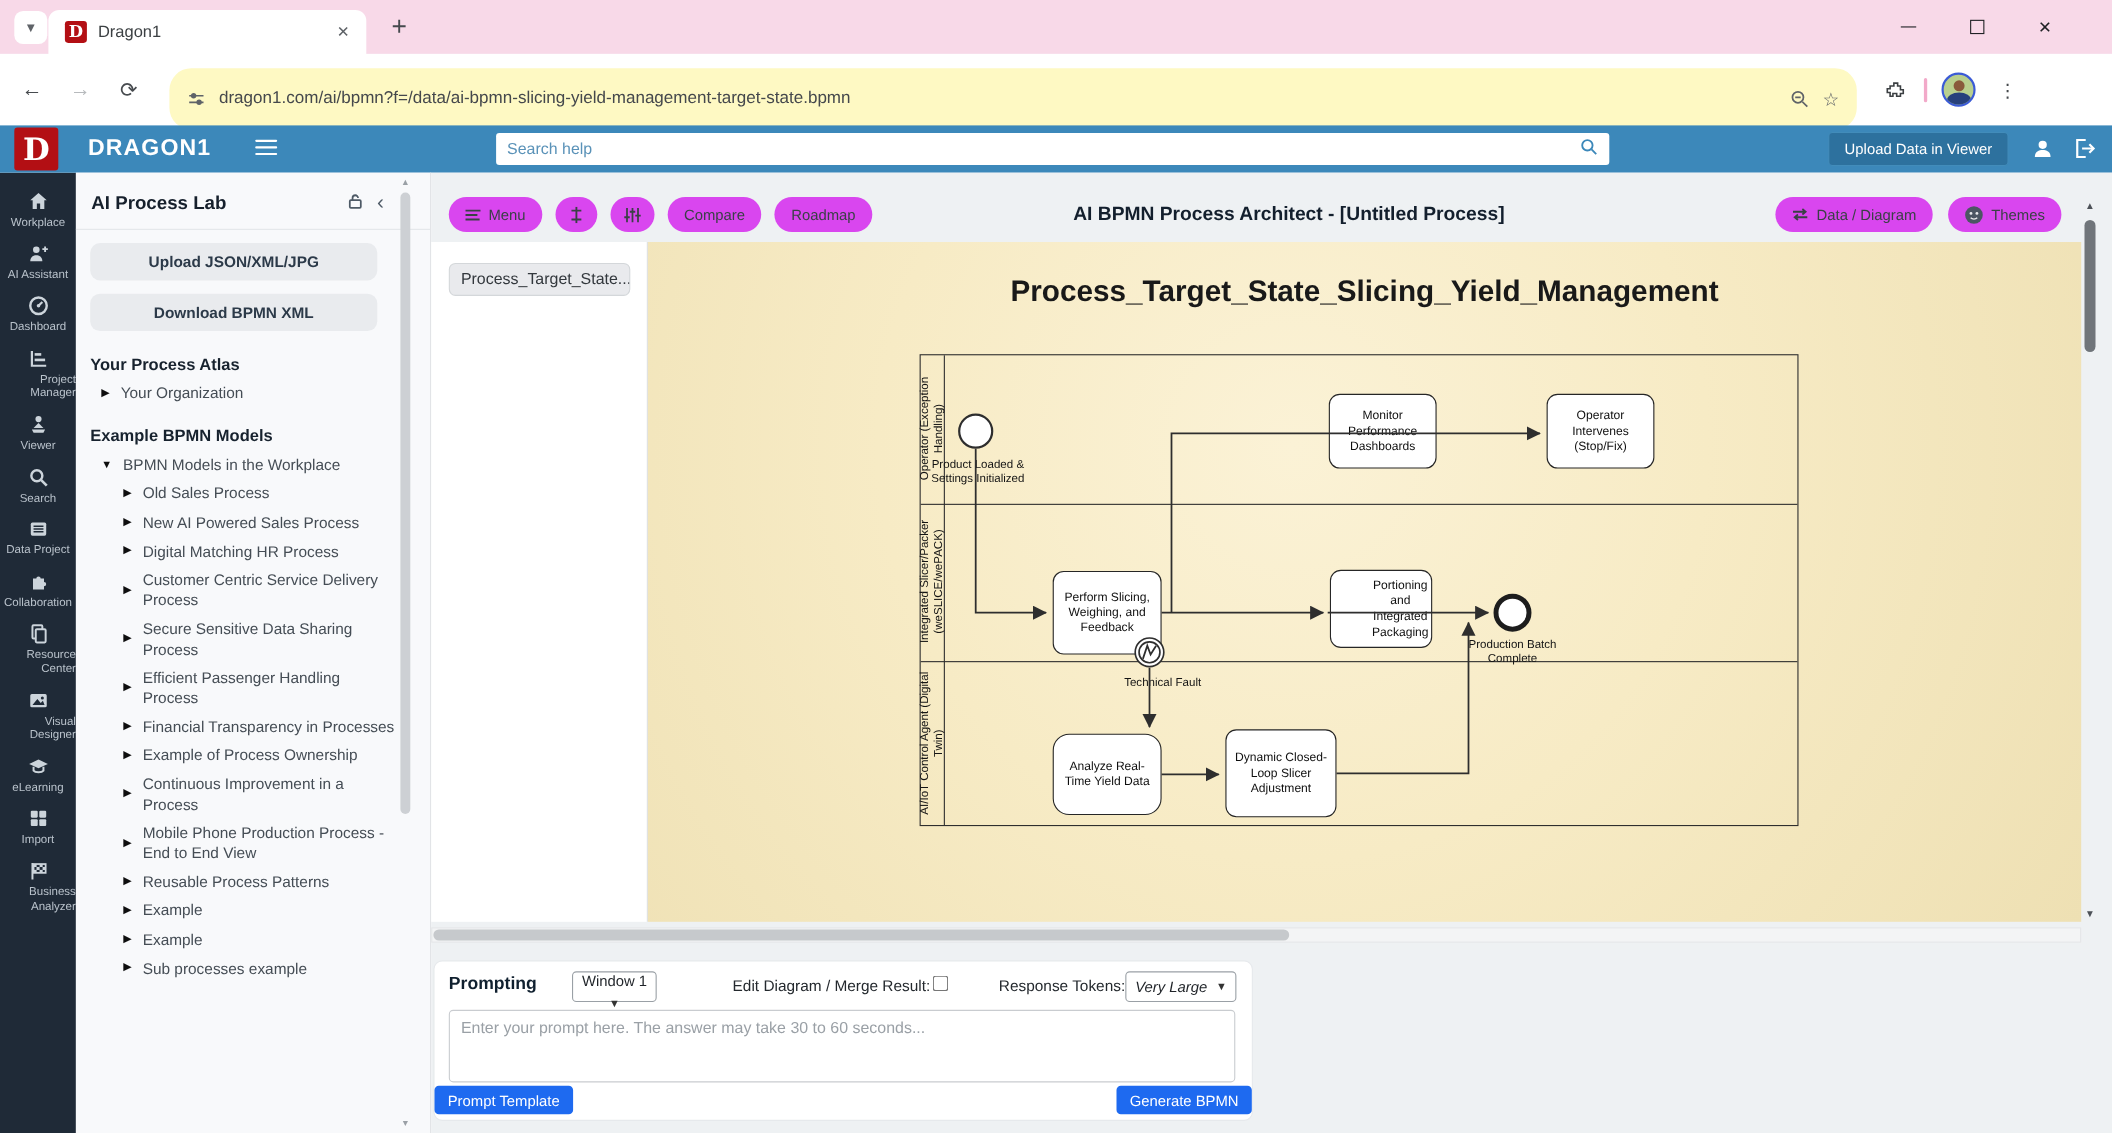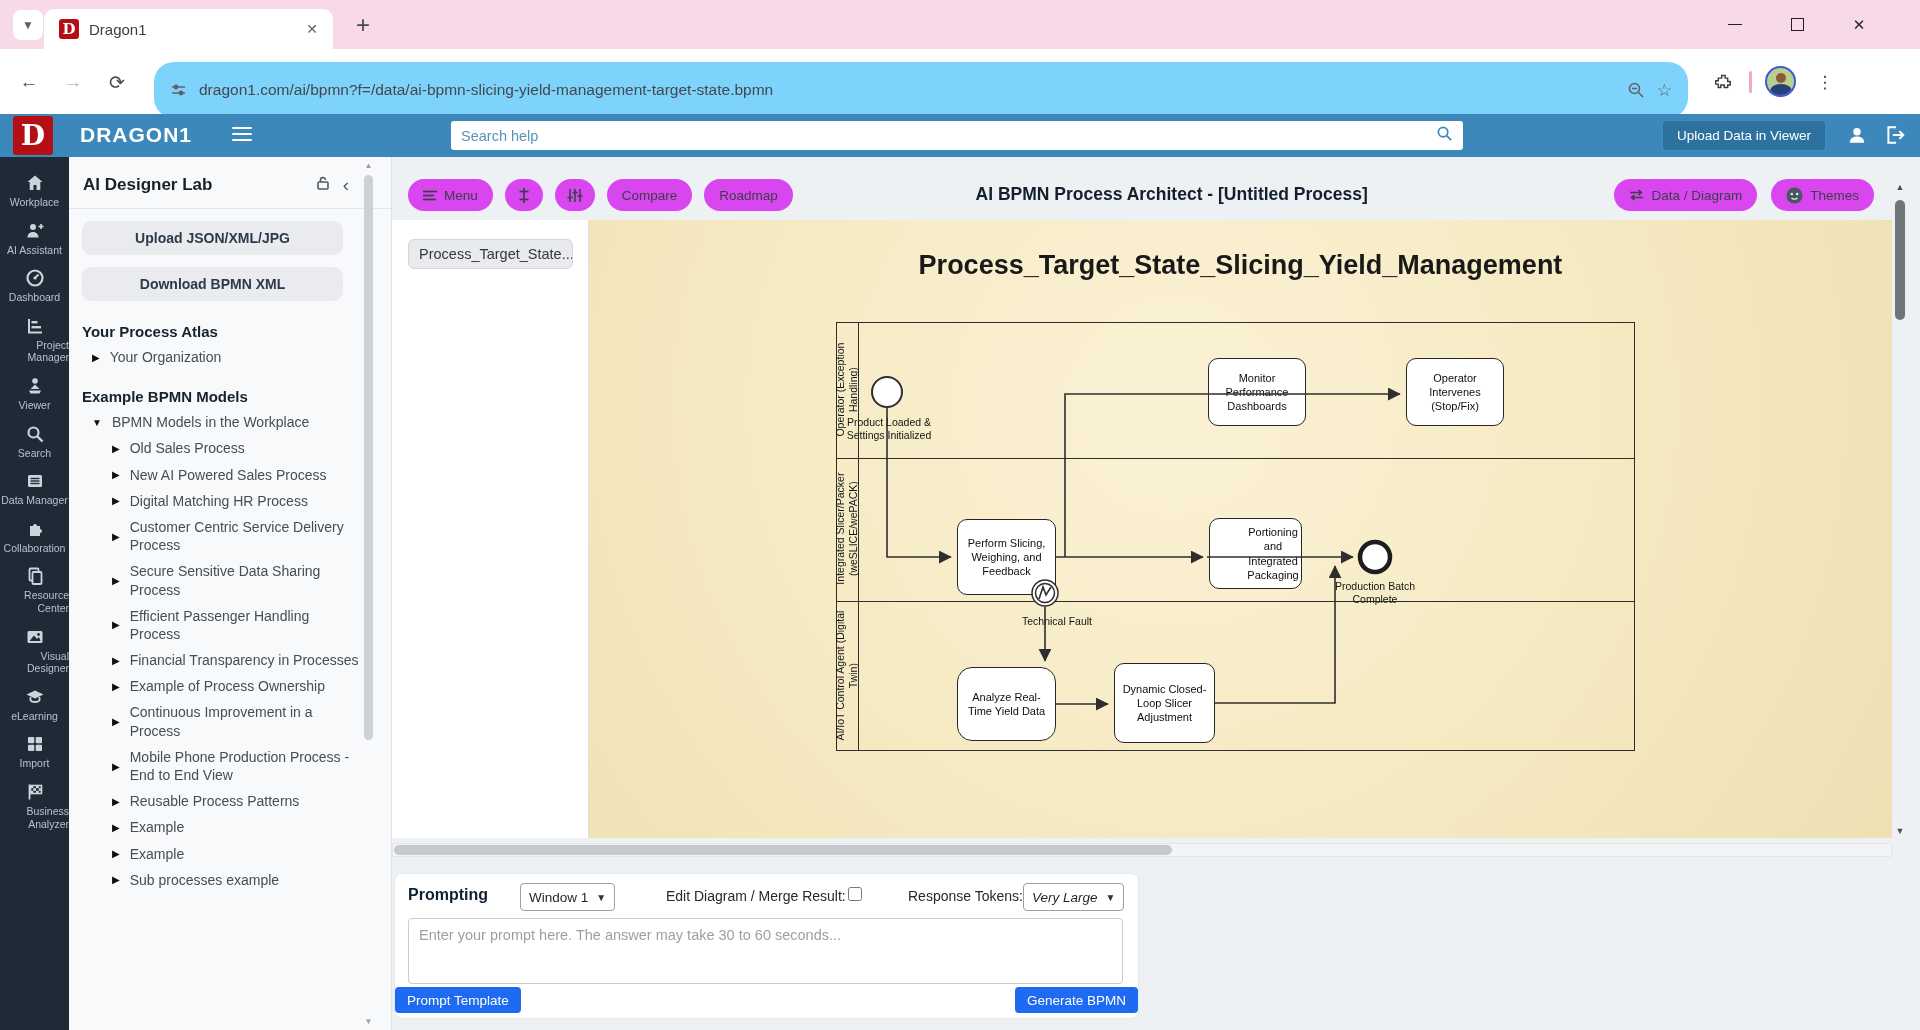--- a/index.html
+++ b/index.html
@@ -15,21 +15,21 @@
 .tab-close {color:#5f6368; font-size:14px; width:22px; height:22px; line-height:22px; text-align:center; border-radius:50%;}
 .newtab {position:absolute; left:356px; top:11px; font-size:24px; color:#45494d; font-weight:300;}
 .winctl {position:absolute; right:40px; top:0; height:49px; display:flex; gap:20px;}
 .winctl .wbtn {width:42px; display:flex; align-items:center; justify-content:center; color:#1f2124; font-size:15px;}
 .wbox {width:13px; height:13px; border:1.6px solid #1f2124;}
 .wmin {width:14px; height:0; border-top:1.8px solid #1f2124;}
 
 
 .urlrow {position:relative; height:65px; background:#fff;}
 .navic {position:absolute; top:18px; width:30px; height:30px; display:flex; align-items:center; justify-content:center; font-size:19px; color:#474b4f;}
-.omnibox {position:absolute; left:154px; top:13px; width:1534px; height:56px; background:#7dd3fc; border-radius:20px; display:flex; align-items:center; padding:0 16px; gap:12px;}
+.omnibox {position:absolute; left:154px; top:13px; width:1534px; height:56px; background:#fef9c3; border-radius:20px; display:flex; align-items:center; padding:0 16px; gap:12px;}
 .url-text {flex:1; font-size:15.5px; color:#45484c; white-space:nowrap; overflow:hidden;}
 .oicon {color:#5f6368; font-size:17px; flex:0 0 auto; display:flex; align-items:center;}
 .pinkdiv {position:absolute; left:1749px; top:22px; width:3px; height:22px; background:#f2a9c9; border-radius:2px;}
 .avatar {position:absolute; left:1765px; top:17px; width:31px; height:31px; border-radius:50%; background:#b9cf8e; overflow:hidden; border:2px solid #3b5bd6;}
 .avatar .head {position:absolute; left:9px; top:5px; width:10px; height:10px; border-radius:50%; background:#8a5a3b;}
 .avatar .body {position:absolute; left:3px; top:16px; width:22px; height:14px; border-radius:50% 50% 0 0; background:#27407c;}
 .dots {position:absolute; left:1810px; top:18px; width:30px; height:30px; display:flex; align-items:center; justify-content:center; color:#45484c; font-size:17px;}
 
 
 .appheader {position:relative; height:43px; background:#3c88ba;}
@@ -262,21 +262,21 @@
       </div>
       <div class="rail-item">
         <svg viewBox="0 0 20 20">
             <rect x="3" y="4" width="14" height="12" rx="1.5" fill="#ccd4db"></rect>
             <g stroke="#1f2a37" stroke-width="1.4">
               <line x1="5.5" y1="7.5" x2="14.5" y2="7.5"></line>
               <line x1="5.5" y1="10" x2="14.5" y2="10"></line>
               <line x1="5.5" y1="12.5" x2="14.5" y2="12.5"></line>
             </g>
           </svg>
-        <span class="rlabel">Data Manager</span>
+        <span class="rlabel">Data Project</span>
       </div>
       <div class="rail-item">
         <svg viewBox="0 0 20 20">
             <path d="M4 8 h3 a2 2 0 1 1 4 0 h3 v3 a2 2 0 1 1 0 4 v3 H4 Z" transform="translate(1,-1)" fill="#ccd4db"></path>
           </svg>
         <span class="rlabel">Collaboration</span>
       </div>
       <div class="rail-item">
         <svg viewBox="0 0 20 20">
             <rect x="4.5" y="2.5" width="9" height="12" rx="1" fill="none" stroke="#ccd4db" stroke-width="1.8"></rect>
@@ -322,21 +322,21 @@
               <rect x="5.5" y="8.8" width="2.8" height="2.7"></rect>
               <rect x="11" y="8.8" width="2.8" height="2.7"></rect>
             </g>
           </svg>
         <span class="rlabel">Business Analyzer</span>
       </div>
     </div>
 
     <div class="sidepanel">
       <div class="sp-header">
-        <div class="sp-title">AI Designer Lab</div>
+        <div class="sp-title">AI Process Lab</div>
         <div class="sp-hico">
           <span>
             <svg width="16" height="16" viewBox="0 0 16 16">
                 <rect x="3" y="7" width="10" height="7" rx="1" fill="none" stroke="#4e5a66" stroke-width="1.6"></rect>
                 <path d="M5.5 7 V5 a2.5 2.5 0 0 1 5 0" fill="none" stroke="#4e5a66" stroke-width="1.6"></path>
               </svg>
           </span>
           <span style="font-size:19px; color:#4e5a66;">‹</span>
         </div>
       </div>
@@ -546,21 +546,21 @@
         <span class="arr" style="top:2px;">▲</span>
         <div class="thumb"></div>
         <span class="arr" style="bottom:2px;">▼</span>
       </div>
       <div class="hscroll">
         <div class="thumb"></div>
       </div>
 
       <div class="card card1">
         <div class="c-title">Prompting</div>
-        <div class="selbox" style="left:125px; top:9px;">
+        <div class="selbox" style="left:125px; top:9px;flex-direction:column;">
           <span>Window 1</span>
             <span class="chev">▼</span>
         </div>
         <div class="plabel" style="left:271px; top:14px;">Edit Diagram / Merge Result:</div>
         <input type="checkbox" class="checkbox" style="left: 453px; top: 13px;">
         <div class="plabel" style="left:513px; top:14px;">Response Tokens:</div>
         <div class="selbox" style="left:628px; top:9px;font-style:italic;">
           <span>Very Large</span>
             <span class="chev">▼</span>
         </div>

